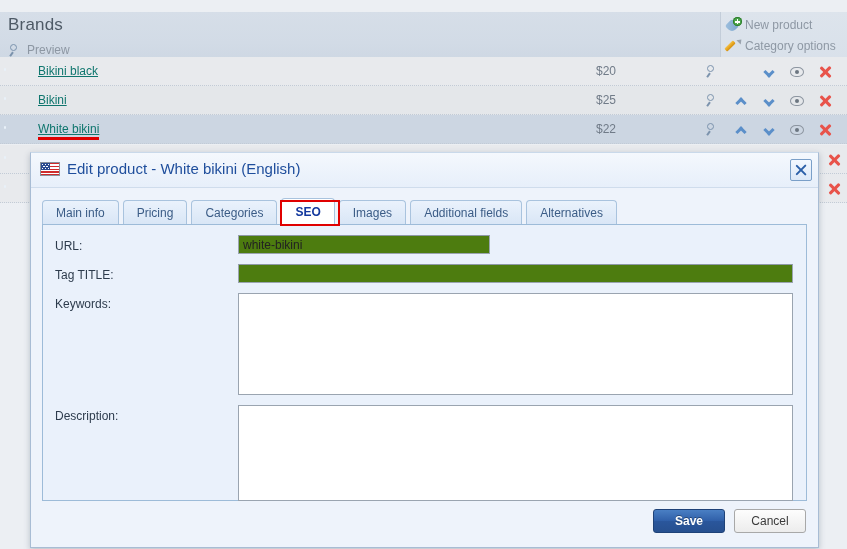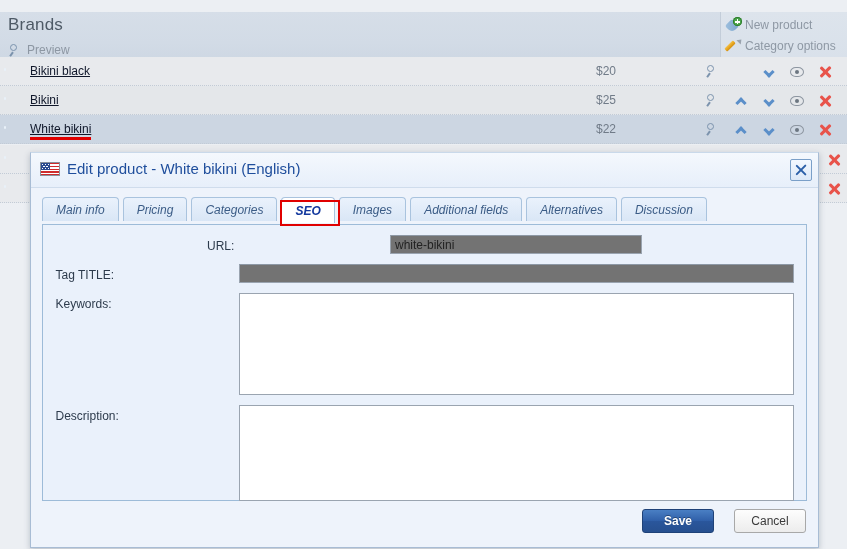--- a/index.html
+++ b/index.html
@@ -181,22 +181,22 @@
   .tag-shape::after {
     content: "";
     position: absolute;
     right: 2px; top: 2px;
     width: 2.5px; height: 2.5px;
     background: #e9f1f8;
     border-radius: 50%;
   }
   .row-name {
     position: absolute;
-    left: 30px; top: 7px;
-    color: #0f172a;
+    left: 38px; top: 7px;
+    color: #0f766e;
     font-size: 12px;
     text-decoration: underline;
     cursor: pointer;
   }
   .row-name.highlighted {
     border-bottom: 3px solid #e00000;
     padding-bottom: 1px;
     text-decoration: underline;
   }
   .row-price {
@@ -361,23 +361,22 @@
   }
   .modal-close::before { transform: rotate(45deg); }
   .modal-close::after  { transform: rotate(-45deg); }
 
   
   .tab-strip {
     position: relative;
     height: 27px;
     margin: 9px 0 0 11px;
     display: flex;
-    align-items: flex-start;
+    align-items: flex-end;
     gap: 4px;
-    font-style: italic;
   }
   .tab {
     position: relative;
     height: 24px;
     padding: 0 13px;
     display: flex;
     align-items: center;
     font-size: 12px;
     color: #3b5c86;
     background: linear-gradient(to bottom, #eaf2fc 0%, #d9e6f6 100%);
@@ -410,32 +409,31 @@
     border: 1px solid #9dbbd8;
     box-sizing: border-box;
     padding: 10px 12px;
   }
 
   .field-row {
     position: relative;
     display: flex;
     align-items: flex-start;
     margin-bottom: 10px;
-    justify-content: center;
   }
   .field-label {
     width: 183px;
     flex: none;
     font-size: 12px;
     color: #2d3b4c;
     padding-top: 4px;
   }
   .txt-input {
     height: 19px;
-    background: #737373;
+    background: #4d7c0f;
     border: 1px solid #9aa4b0;
     border-top-color: #8d98a5;
     box-sizing: border-box;
     font-family: "Liberation Sans", sans-serif;
     font-size: 12px;
     color: #222;
     padding: 0 4px;
     outline: none;
   }
   .txt-input.url { width: 252px; }
@@ -456,21 +454,21 @@
 
   .modal-footer {
     position: absolute;
     left: 0; right: 0; bottom: 0;
     height: 46px;
   }
   .footer-buttons {
     position: absolute;
     right: 12px; top: 8px;
     display: flex;
-    gap: 20px;
+    gap: 9px;
   }
   .btn {
     height: 24px;
     min-width: 72px;
     padding: 0 14px;
     font-size: 12px;
     font-family: "Liberation Sans", sans-serif;
     border-radius: 3px;
     cursor: pointer;
     box-sizing: border-box;
@@ -626,21 +624,20 @@
   </div>
 
   <div class="tab-strip">
     <div class="tab">Main info</div>
     <div class="tab">Pricing</div>
     <div class="tab">Categories</div>
     <div class="tab active" id="tab-seo">SEO</div>
     <div class="tab">Images</div>
     <div class="tab">Additional fields</div>
     <div class="tab">Alternatives</div>
-    <div class="tab">Discussion</div>
     <div class="tab-highlight-box" id="seo-annotation" style="left: 238.422px; top: 3px; width: 55.3438px; height: 22px;"></div>
   </div>
 
   <div class="tab-body">
 
     <div class="field-row">
       <span class="field-label">URL:</span>
       <input class="txt-input url" type="text" value="white-bikini" style="">
     </div>
 

